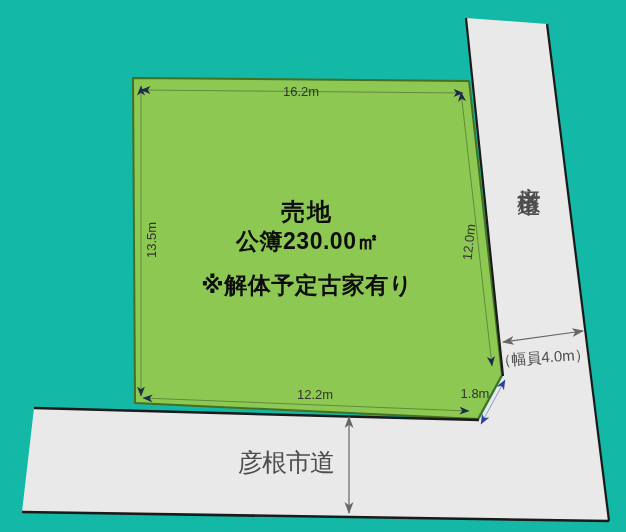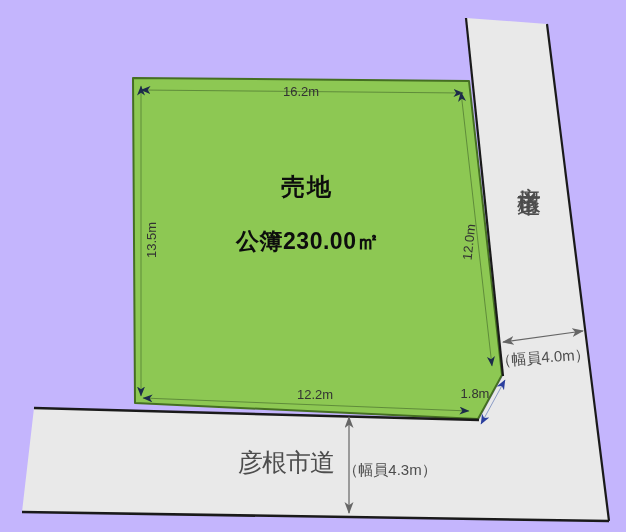--- a/index.html
+++ b/index.html
@@ -5,21 +5,21 @@
   html, body {
     margin: 0;
     padding: 0;
     background: #ffffff;
     font-family: "Liberation Sans", "DejaVu Sans", sans-serif;
   }
   .stage {
     position: relative;
     width: 626px;
     height: 532px;
-    background: #c4b5fd;
+    background: #14b8a6;
     overflow: hidden;
   }
   .stage svg {
     position: absolute;
     left: 0;
     top: 0;
   }
   .lbl {
     position: absolute;
     transform: translate(-50%, -50%);
@@ -95,22 +95,22 @@
     <line x1="503" y1="342" x2="583" y2="331" stroke="#666666" stroke-width="1.2" marker-start="url(#arrGray)" marker-end="url(#arrGray)"></line>
     <line x1="349" y1="417" x2="349" y2="513" stroke="#666666" stroke-width="1.2" marker-start="url(#arrGray)" marker-end="url(#arrGray)"></line>
   </svg>
 
   <div class="lbl" style="left:301px; top:91px;">16.2m</div>
   <div class="lbl rot90" style="left:151px; top:240px;">13.5m</div>
   <div class="lbl rot84" style="left:469px; top:242px;">12.0m</div>
   <div class="lbl" style="left:315px; top:394px;">12.2m</div>
   <div class="lbl" style="left:475px; top:393px;">1.8m</div>
 
-  <div class="lbl plot-text title" style="left:307px; top:187px;">売地</div>
+  <div class="lbl plot-text title" style="left:307px; top:212px;">売地</div>
   <div class="lbl plot-text" style="left:308px; top:232px;margin-top:9px;">公簿230.00㎡</div>
+  <div class="lbl plot-text" style="left:307px; top:285px;">※解体予定古家有り</div>
 
   <div class="road-name-v" style="left:529px; top:168px;">彦根市道</div>
   <div class="lbl road-text rot4" style="left:543px; top:357px;">（幅員4.0m）</div>
 
   <div class="lbl road-name-h" style="left:286px; top:462px;">彦根市道</div>
-  <div class="lbl road-text" style="left:390px; top:469px;">（幅員4.3m）</div>
 
 </div>
 
 </body></html>

